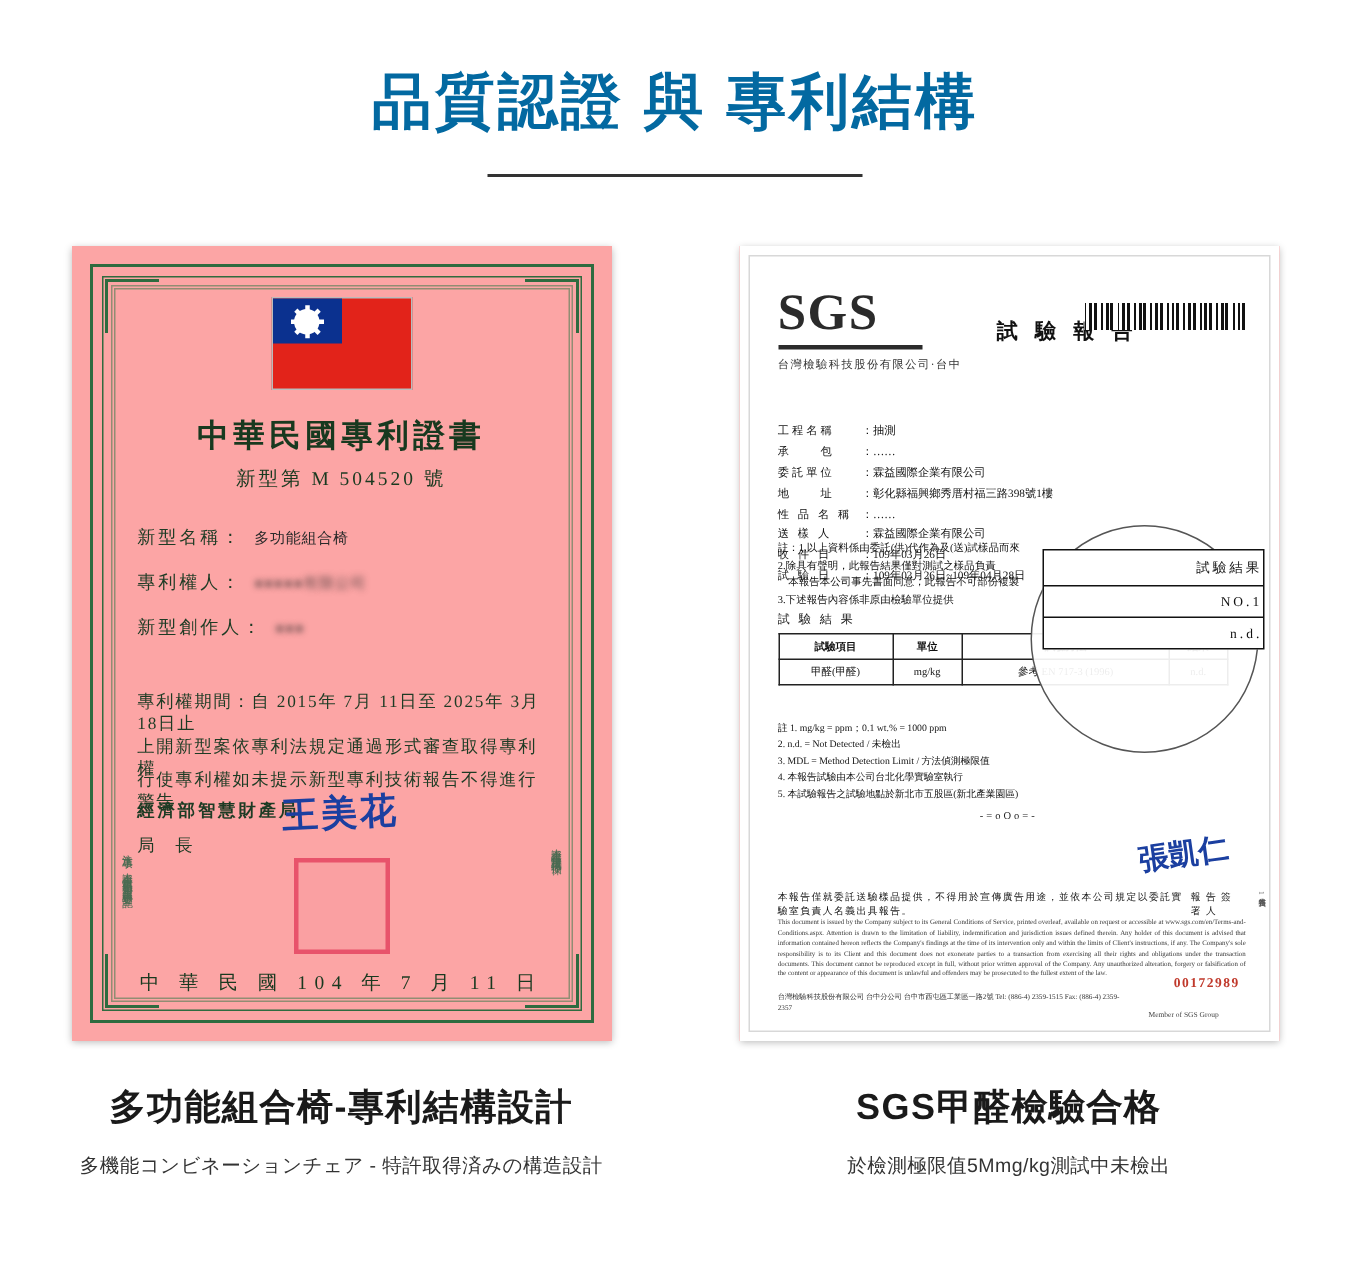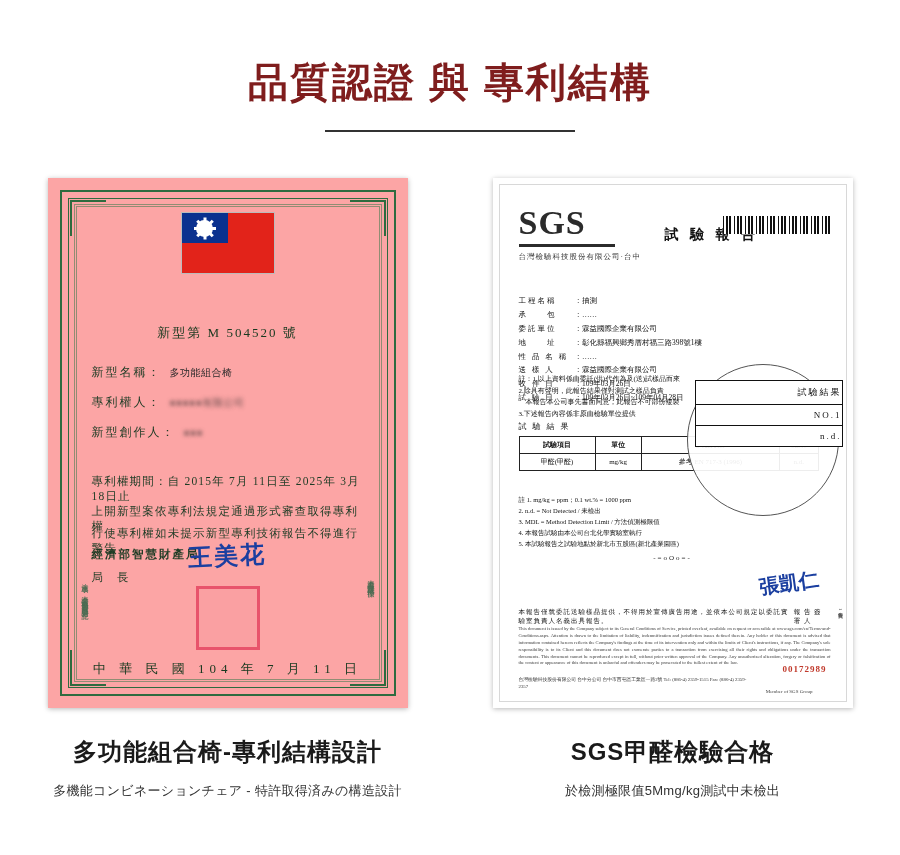--- a/index.html
+++ b/index.html
@@ -18,22 +18,22 @@
     position: relative;
     width: 900px;
     height: 855px;
   }
   
   .page-title {
     text-align: center;
     font-size: 40px;
     font-weight: bold;
     letter-spacing: 2px;
-    color: #7f1d1d;
-    padding-top: 58px;
+    color: #0369a1;
+    padding-top: 44px;
     line-height: 1.2;
   }
   .title-rule {
     width: 250px;
     height: 2px;
     background: #333333;
     margin: 24px auto 0 auto;
   }
   
   .cert-row {
@@ -483,20 +483,21 @@
 
           <div class="roc-flag">
             <div class="canton"></div>
             <div class="ray" style="transform:rotate(0deg)"></div>
             <div class="ray" style="transform:rotate(45deg)"></div>
             <div class="ray" style="transform:rotate(90deg)"></div>
             <div class="ray" style="transform:rotate(135deg)"></div>
             <div class="sun"></div>
           </div>
 
+          <div class="patent-title">中華民國專利證書</div>
           <div class="patent-no">新型第 M  504520  號</div>
 
           <div class="patent-field f1">
             <span class="k">新型名稱：</span>
             <span class="v">多功能組合椅</span>
           </div>
           <div class="patent-field f2">
             <span class="k">專利權人：</span>
             <span class="v blur">●●●●●有限公司</span>
           </div>

